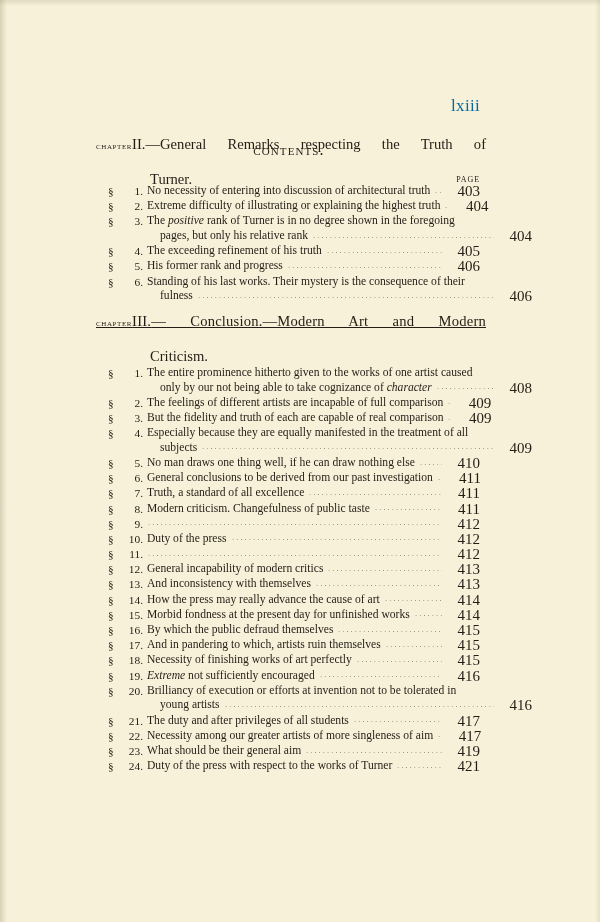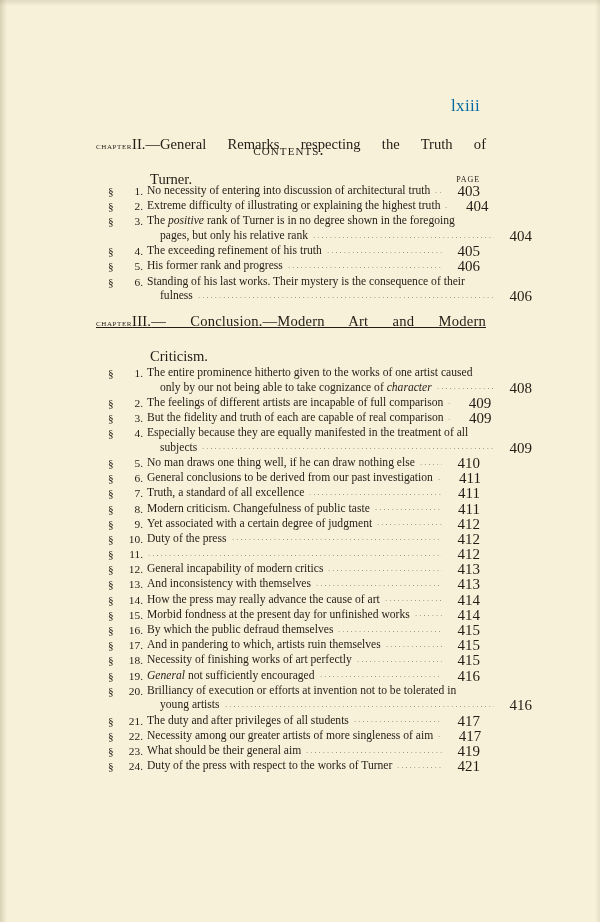--- a/index.html
+++ b/index.html
@@ -355,21 +355,20 @@
           <span class="num">8.</span>
           <span class="txt">Modern criticism.   Changefulness of public taste</span>
           <span class="leader"></span>
           <span class="pg">411</span>
         </div>
       </div>
       <div class="entry">
         <div class="erow">
           <span class="sect">§</span>
           <span class="num">9.</span>
-          <span class="txt">Yet associated with a certain degree of judgment</span>
           <span class="leader"></span>
           <span class="pg">412</span>
         </div>
       </div>
       <div class="entry">
         <div class="erow">
           <span class="sect">§</span>
           <span class="num">10.</span>
           <span class="txt">Duty of the press</span>
           <span class="leader"></span>
@@ -444,21 +443,21 @@
           <span class="num">18.</span>
           <span class="txt">Necessity of finishing works of art perfectly</span>
           <span class="leader"></span>
           <span class="pg">415</span>
         </div>
       </div>
       <div class="entry">
         <div class="erow">
           <span class="sect">§</span>
           <span class="num">19.</span>
-          <span class="txt"><i>General</i> not sufficiently encouraged</span>
+          <span class="txt"><i>Extreme</i> not sufficiently encouraged</span>
           <span class="leader"></span>
           <span class="pg">416</span>
         </div>
       </div>
       <div class="entry">
         <div class="erow">
           <span class="sect">§</span>
           <span class="num">20.</span>
           <span class="txt">Brilliancy of execution or efforts at invention not to be tolerated in</span>
           <span style="flex: 1 1 auto;"></span>

